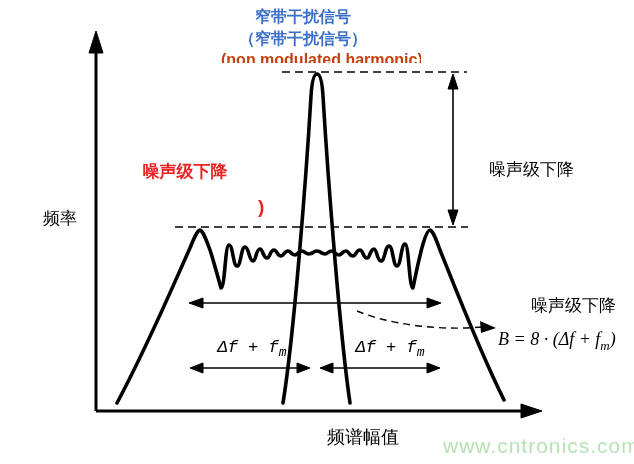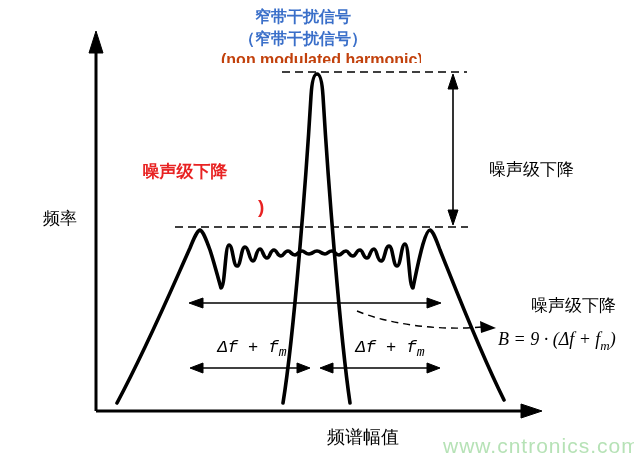--- a/index.html
+++ b/index.html
@@ -129,21 +129,21 @@
 
   <div class="lbl red-block center" style="color: rgb(232, 34, 34);">
     <div>噪声级下降</div>
   </div>
   <div class="lbl red-paren" style="color: rgb(232, 34, 34);">)</div>
 
   <div class="lbl noise">噪声级下降</div>
 
   <div class="lbl carson-title">噪声级下降</div>
   <div class="lbl formula">
-    <span>B = 9 · (Δf + f</span><sub>m</sub><span>)</span>
+    <span>B = 8 · (Δf + f</span><sub>m</sub><span>)</span>
   </div>
 
   <div class="lbl delta delta-left">
     <span>Δf + f</span><sub>m</sub>
   </div>
   <div class="lbl delta delta-right">
     <span>Δf + f</span><sub>m</sub>
   </div>
 
   <div class="lbl yaxis-label">频率</div>

